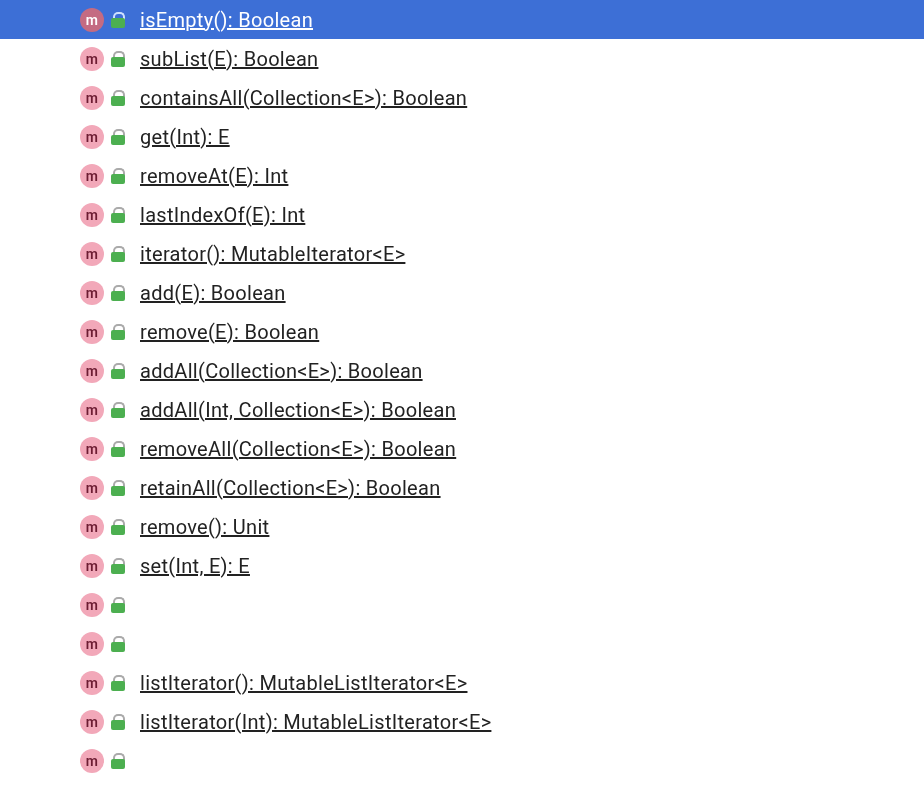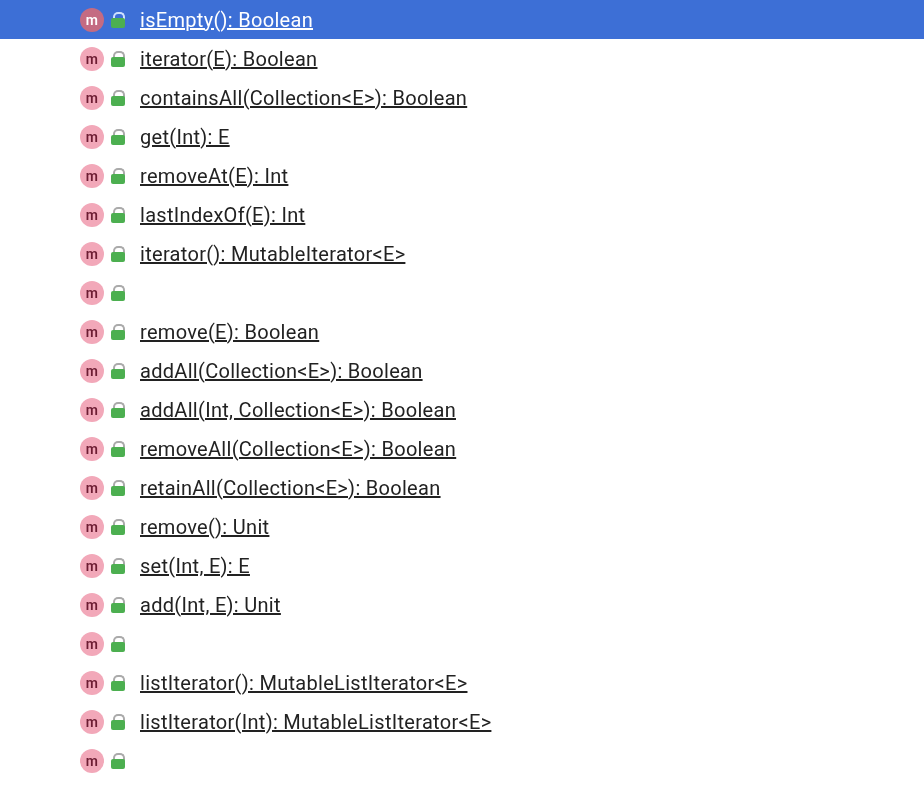--- a/index.html
+++ b/index.html
@@ -88,21 +88,21 @@
         <span class="m-badge">m</span>
         <span class="lock-icon"></span>
       </span>
       <span class="label">isEmpty(): Boolean</span>
     </div>
     <div class="row">
       <span class="icon-wrap">
         <span class="m-badge">m</span>
         <span class="lock-icon"></span>
       </span>
-      <span class="label">iterator(E): Boolean</span>
+      <span class="label">subList(E): Boolean</span>
     </div>
     <div class="row">
       <span class="icon-wrap">
         <span class="m-badge">m</span>
         <span class="lock-icon"></span>
       </span>
       <span class="label">containsAll(Collection&lt;E&gt;): Boolean</span>
     </div>
     <div class="row">
       <span class="icon-wrap">
@@ -130,20 +130,21 @@
         <span class="m-badge">m</span>
         <span class="lock-icon"></span>
       </span>
       <span class="label">iterator(): MutableIterator&lt;E&gt;</span>
     </div>
     <div class="row">
       <span class="icon-wrap">
         <span class="m-badge">m</span>
         <span class="lock-icon"></span>
       </span>
+      <span class="label">add(E): Boolean</span>
     </div>
     <div class="row">
       <span class="icon-wrap">
         <span class="m-badge">m</span>
         <span class="lock-icon"></span>
       </span>
       <span class="label">remove(E): Boolean</span>
     </div>
     <div class="row">
       <span class="icon-wrap">
@@ -185,21 +186,20 @@
         <span class="m-badge">m</span>
         <span class="lock-icon"></span>
       </span>
       <span class="label">set(Int, E): E</span>
     </div>
     <div class="row">
       <span class="icon-wrap">
         <span class="m-badge">m</span>
         <span class="lock-icon"></span>
       </span>
-      <span class="label">add(Int, E): Unit</span>
     </div>
     <div class="row">
       <span class="icon-wrap">
         <span class="m-badge">m</span>
         <span class="lock-icon"></span>
       </span>
     </div>
     <div class="row">
       <span class="icon-wrap">
         <span class="m-badge">m</span>

